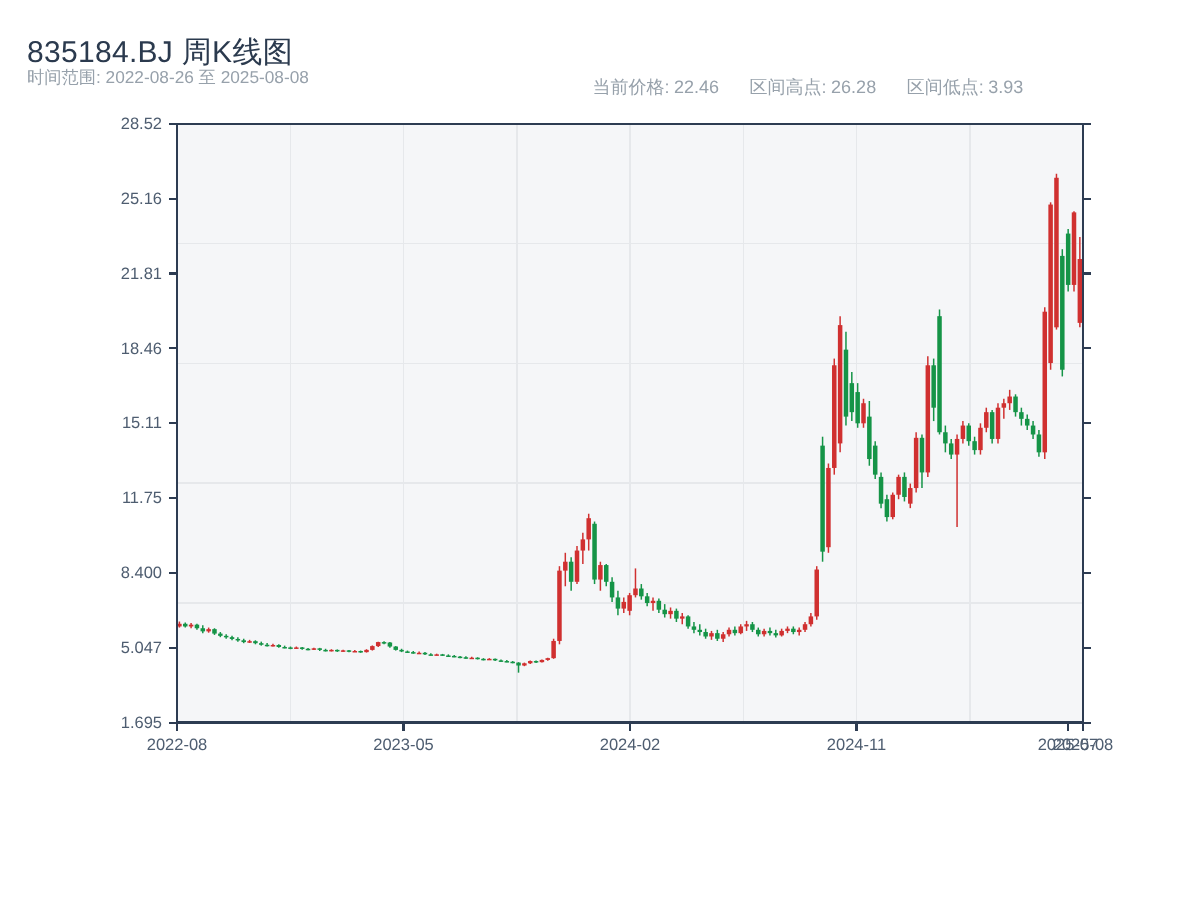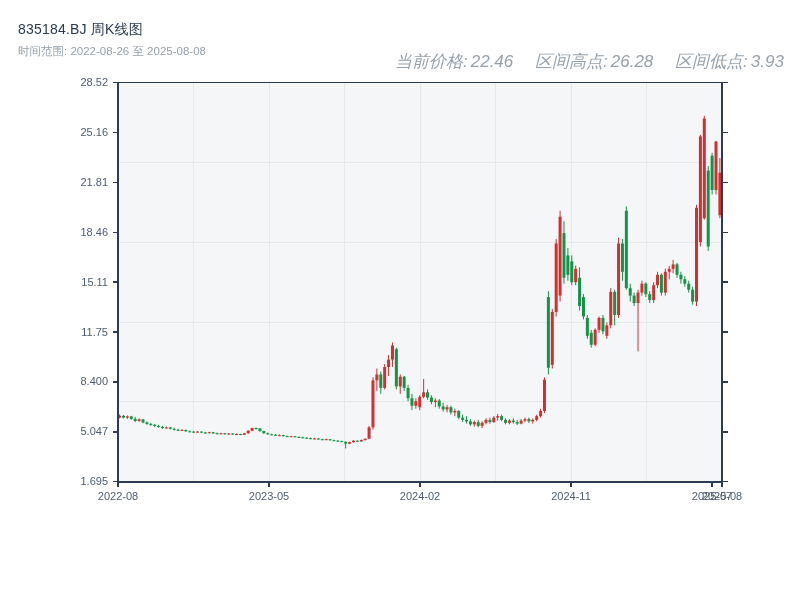--- a/index.html
+++ b/index.html
@@ -1,22 +1,22 @@
 <!DOCTYPE html>
 <html><head>
 <meta charset="utf-8">
 <style>
   html,body{margin:0;padding:0;background:#ffffff;}
   body{width:800px;height:600px;position:relative;overflow:hidden;
        font-family:"Liberation Sans","DejaVu Sans",sans-serif;}
-  .hdr-title{position:absolute;left:18px;top:21px;font-size:14px;font-weight:500;
+  .hdr-title{position:absolute;left:18px;top:21px;font-size:20px;font-weight:500;
              color:#2b3a4e;letter-spacing:.2px;}
   .hdr-sub{position:absolute;left:18px;top:44px;font-size:11.5px;color:#97a1ab;}
-  .hdr-stats{position:absolute;left:395px;top:50px;font-size:17px;color:#97a1ab;
-             white-space:nowrap;font-style:italic;}
+  .hdr-stats{position:absolute;left:395px;top:50px;font-size:12px;color:#97a1ab;
+             white-space:nowrap;}
   .hdr-stats .stat{margin-right:14px;}
   .hdr-stats .stat span{margin-right:3px;}
   svg{position:absolute;left:0;top:0;}
   text{font-family:"Liberation Sans","DejaVu Sans",sans-serif;}
 </style>
 </head>
 <body>
 
 <div class="hdr-title">835184.BJ 周K线图</div>
 <div class="hdr-sub">时间范围: 2022-08-26 至 2025-08-08</div>

